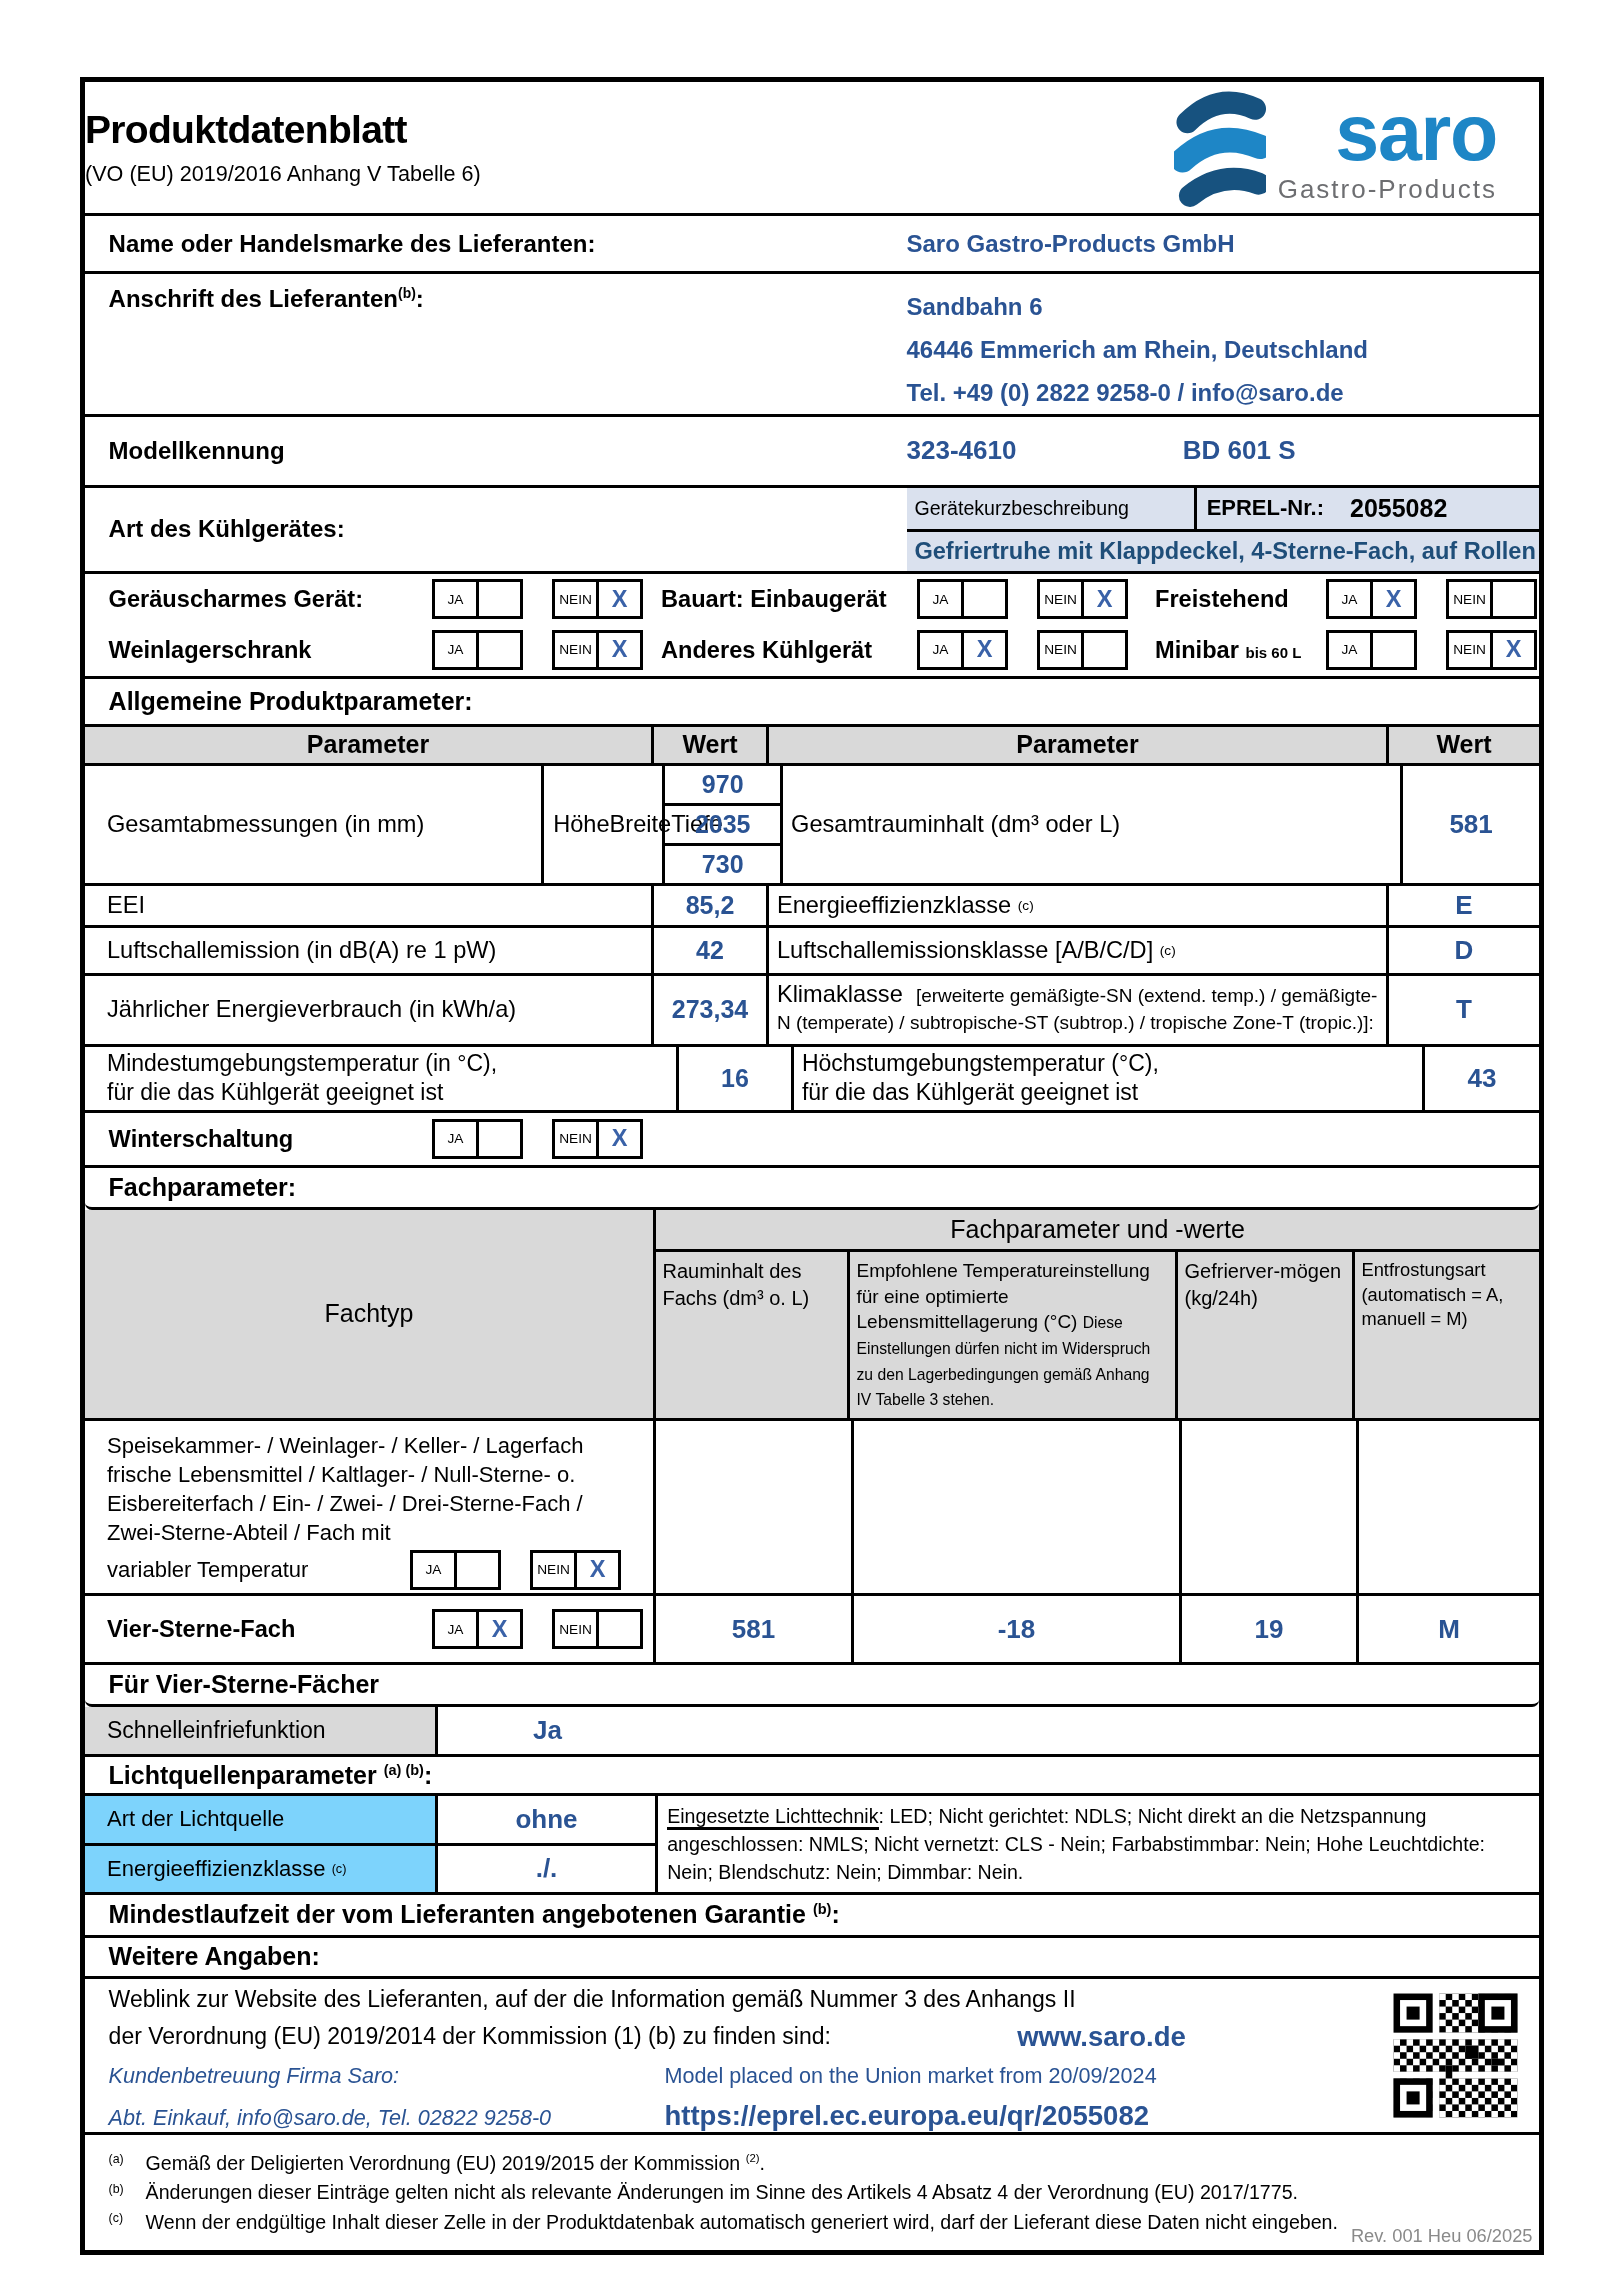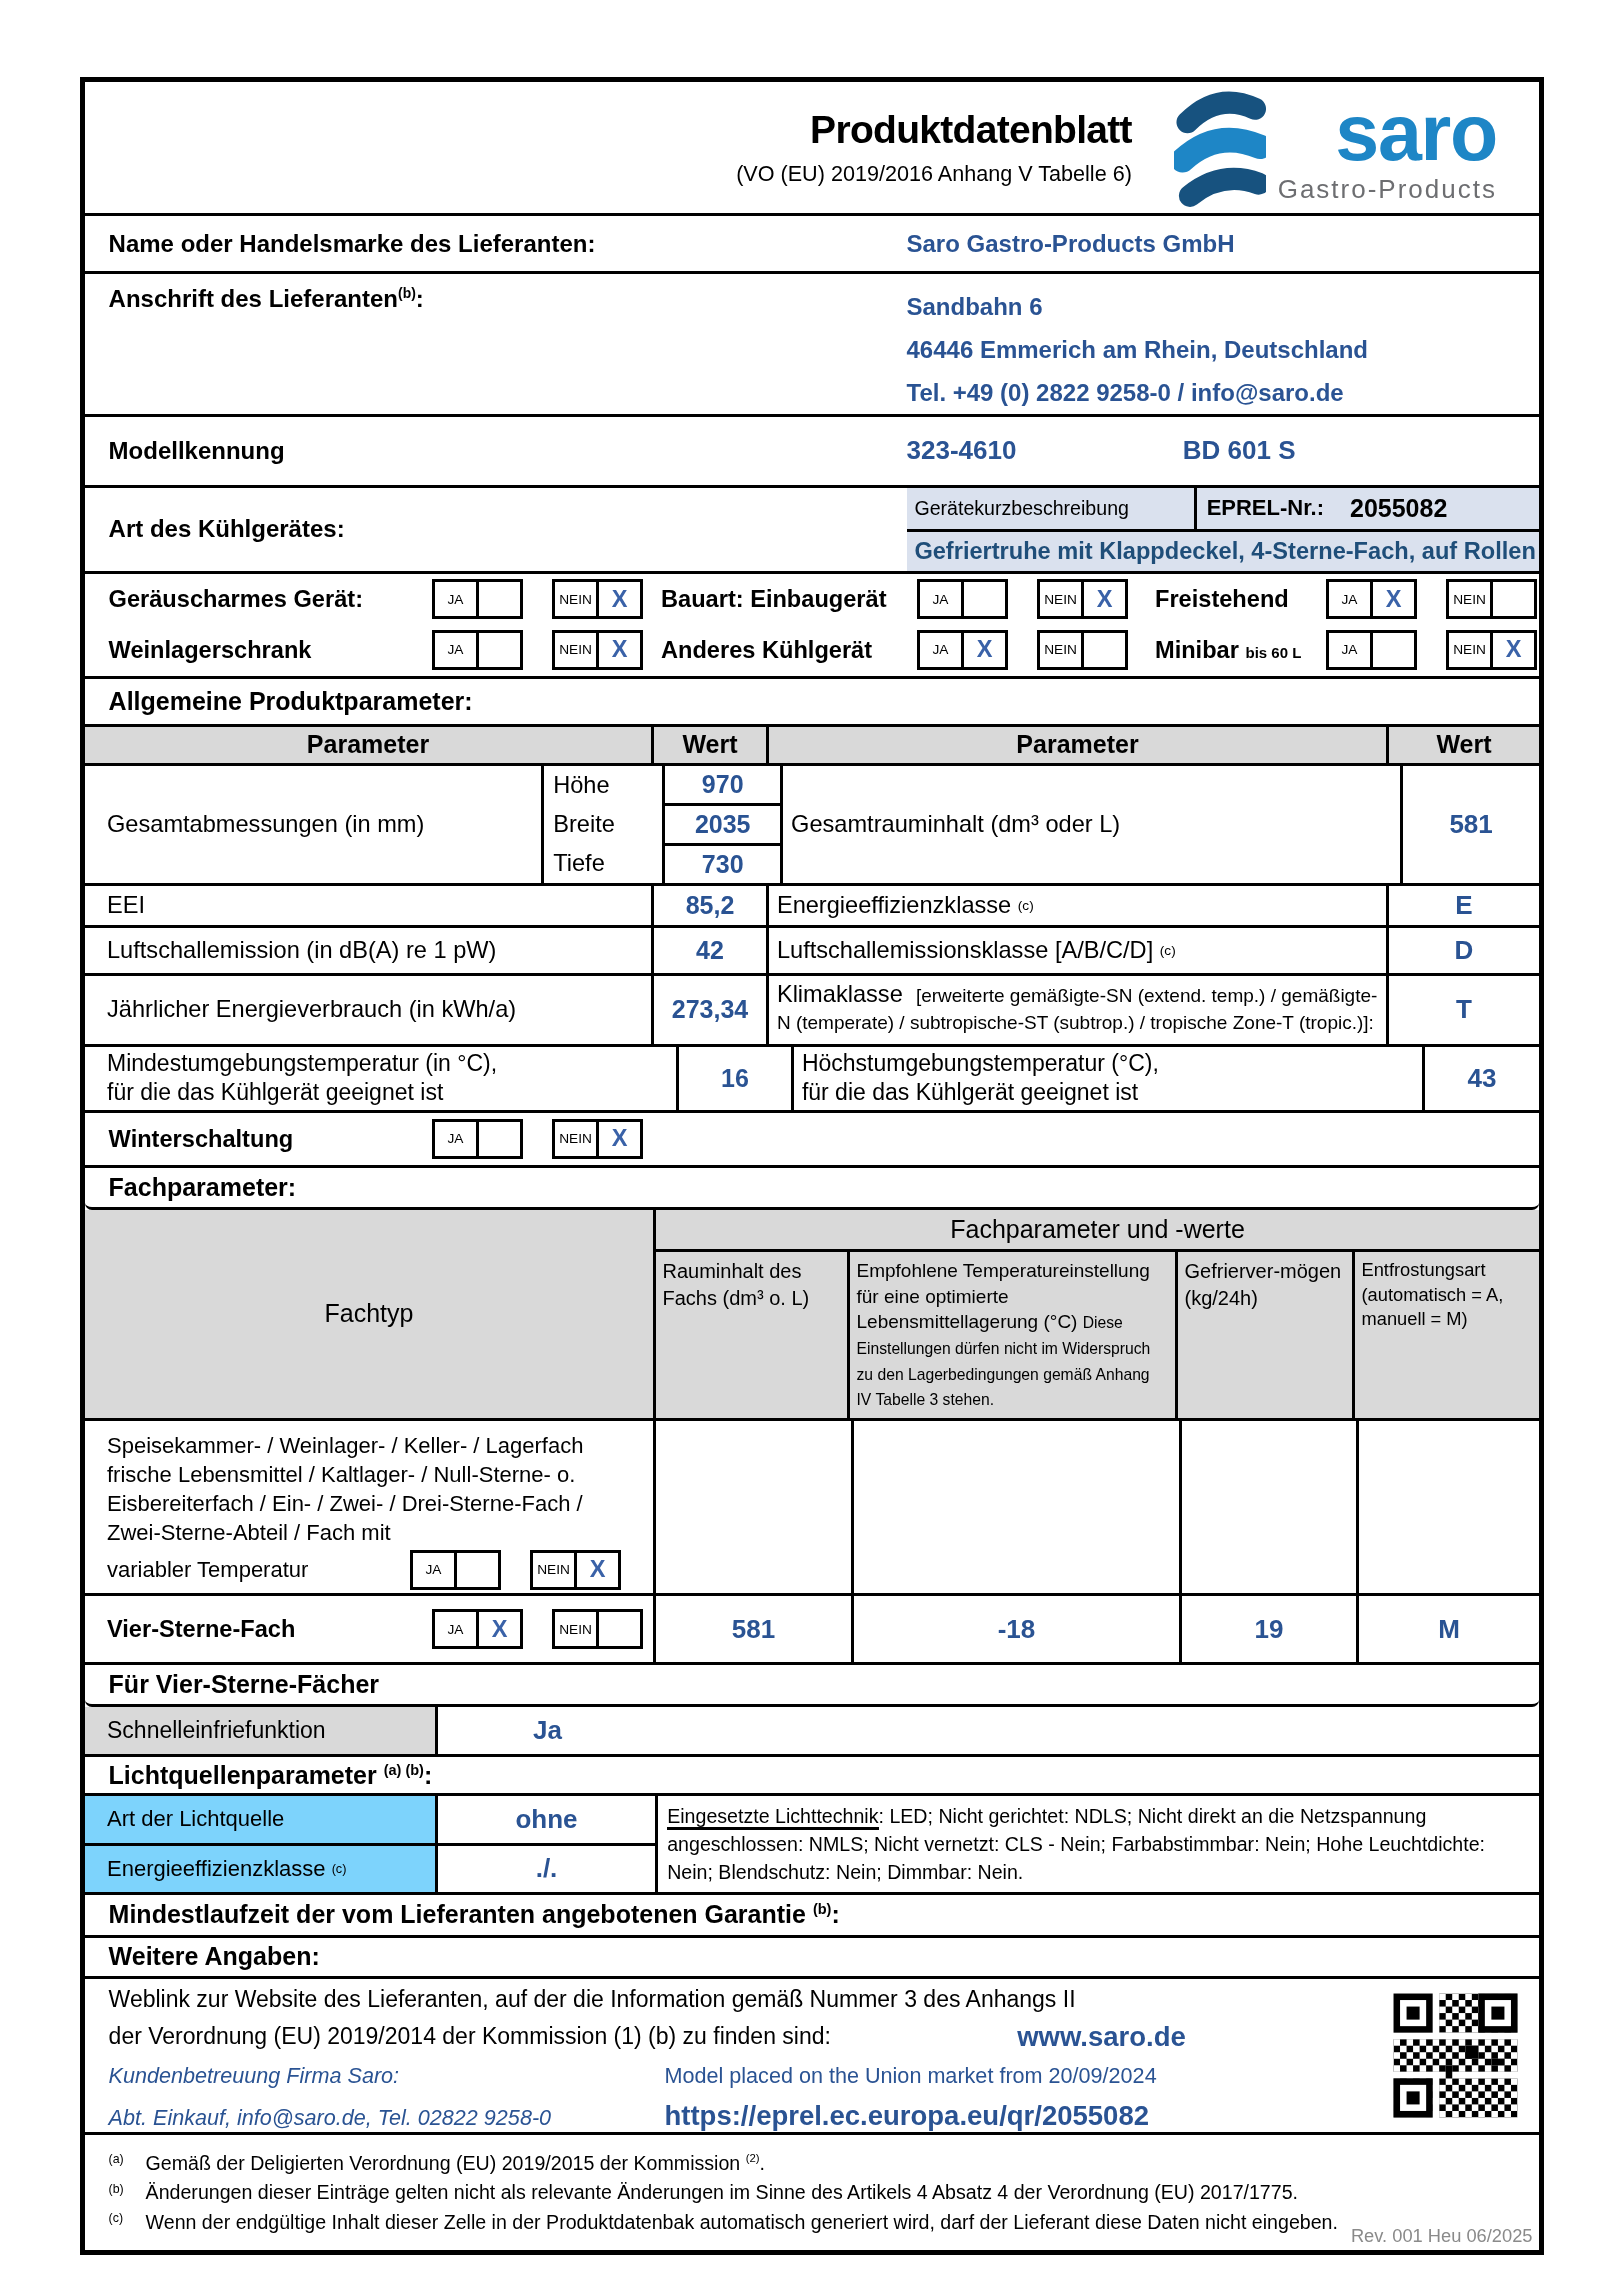--- a/index.html
+++ b/index.html
@@ -6,21 +6,21 @@
   .page{position:relative;width:1623px;height:2295px;background:#fff;
         font-family:"Liberation Sans",sans-serif;color:#000;overflow:hidden;}
   .frame{position:absolute;left:80px;top:77px;width:1464px;height:2178px;
          border:5.2px solid #000;box-sizing:border-box;display:flex;flex-direction:column;}
   .sec{border-bottom:3.9px solid #000;box-sizing:border-box;display:flex;flex-shrink:1;}
   .sec:last-child{border-bottom:none;}
   sup{font-size:0.58em;}
 
   
   .sec-header{flex:0 0 134px;align-items:center;}
-  .title-wrap{width:72%;text-align:right;}
+  .title-wrap{width:72%;text-align:left;}
   .doc-title{font-size:39px;font-weight:bold;letter-spacing:-0.7px;}
   .doc-sub{font-size:21.6px;margin-top:9.2px;}
   .logo{width:28%;display:flex;align-items:center;justify-content:center;gap:11.8px;}
   .logo-text{display:flex;flex-direction:column;align-items:flex-end;line-height:1;}
   .logo-brand{font-size:79px;font-weight:bold;color:#1e86c6;letter-spacing:-1.3px;}
   .logo-tag{font-size:26px;color:#6d6e71;letter-spacing:2px;margin-top:3.9px;}
 
   
   .sec-name{flex:0 0 58px;align-items:center;}
   .sec-addr{flex:0 0 131px;align-items:flex-start;padding-top:10.5px;box-sizing:border-box;}
@@ -72,21 +72,21 @@
   .gc-r{border-right:3.3px solid #000;}
   .gc1{width:459px;padding-left:22px;font-size:23.6px;}
   .gc2{width:109px;padding-left:9.2px;font-size:23.6px;}
   .gc12{width:569px;padding-left:22px;font-size:23.6px;}
   .gc3{width:115px;justify-content:center;font-size:25px;font-weight:bold;color:#2a5393;}
   .gc4{width:620px;padding-left:7.9px;font-size:23.6px;}
   .gc5{flex:1;justify-content:center;font-size:26px;font-weight:bold;color:#2a5393;}
   .ghead{flex:0 0 39px;background:#d9d9d9;}
   .ghead .gc{justify-content:center;font-size:25px;font-weight:bold;padding-left:0;}
   .g-dims{flex:0 0 120px;}
-  .dimcol{display:flex;flex-direction:column;justify-content:space-around;align-items:stretch;}
+  .dimcol{display:flex;flex-direction:row;justify-content:space-around;align-items:stretch;}
   .dimcell{flex:1;display:flex;align-items:center;}
   .valstack{display:flex;flex-direction:column;}
   .valcell{flex:1;display:flex;align-items:center;justify-content:center;
            border-bottom:3.3px solid #000;font-size:25px;font-weight:bold;color:#2a5393;}
   .valcell:last-child{border-bottom:none;}
   .g-eei{flex:0 0 42px;} .g-noise{flex:0 0 48px;} .g-energy{flex:0 0 71px;} .g-temp{flex:1;}
   .climate-small{font-size:19px;}
   .two-line{display:flex;flex-direction:column;justify-content:center;line-height:1.25;}
 
   

